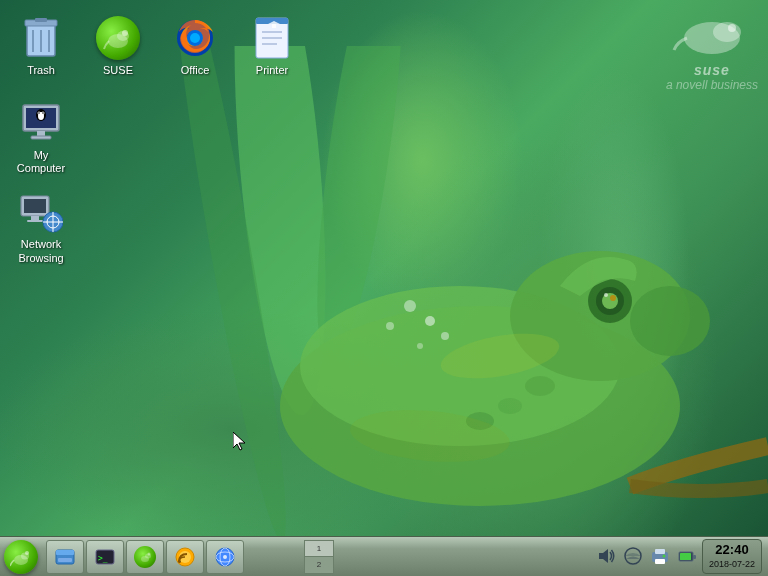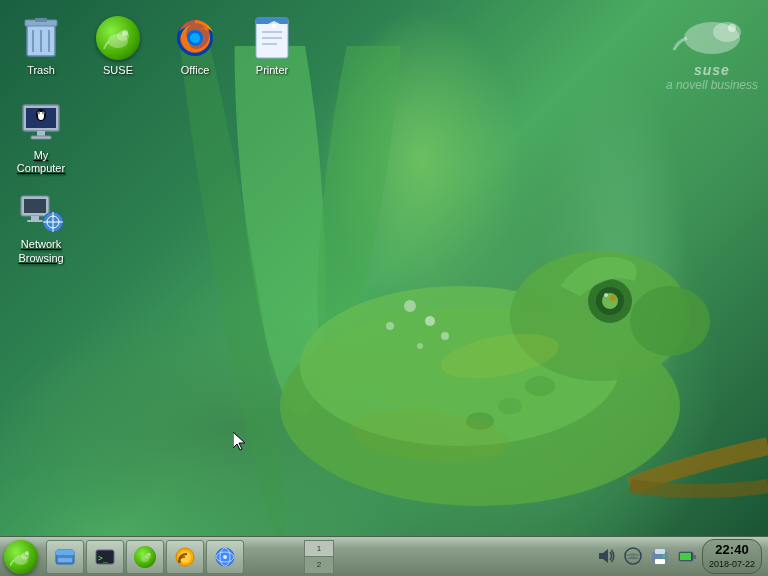--- a/index.html
+++ b/index.html
@@ -157,21 +157,21 @@
       display: flex;
       align-items: center;
       justify-content: center;
       cursor: pointer;
       font-size: 16px;
     }
 
     .clock {
       background: linear-gradient(to bottom, #8a9e8a, #6a7e6a);
       border: 1px solid #4a5e4a;
-      border-radius: 12px;
+      border-radius: 4px;
       padding: 2px 6px;
       text-align: center;
       color: #000;
       font-size: 13px;
       font-weight: bold;
       line-height: 1.3;
       cursor: pointer;
       min-width: 58px;
     }
     .clock .date {
@@ -308,21 +308,21 @@
           <line x1="10" y1="22" x2="30" y2="22" stroke="#aabbdd" stroke-width="1.5"></line>
           <line x1="10" y1="28" x2="25" y2="28" stroke="#aabbdd" stroke-width="1.5"></line>
 
           <path d="M 16 8 L 22 5 L 28 8 L 24 8 L 24 12 L 20 12 L 20 8 Z" fill="white" opacity="0.8"></path>
         </svg>
       </div>
       <span class="icon-label">Printer</span>
     </div>
   </div>
 
-  <div style="position:absolute;top:90px;left:0;display:flex;flex-direction:column;gap:5px;padding:5px;text-decoration:underline;">
+  <div style="position:absolute;top:90px;left:0;display:flex;flex-direction:column;gap:5px;padding:5px;">
 
     <div class="desktop-icon">
       <div class="icon-img">
         <svg width="44" height="44" viewBox="0 0 44 44">
 
           <rect x="4" y="4" width="36" height="26" rx="2" fill="#aabbcc" stroke="#778899" stroke-width="1.5"></rect>
           <rect x="7" y="7" width="30" height="20" fill="#223366"></rect>
 
           <ellipse cx="22" cy="14" rx="5" ry="6" fill="black"></ellipse>
           <ellipse cx="22" cy="15" rx="3" ry="4" fill="white"></ellipse>

